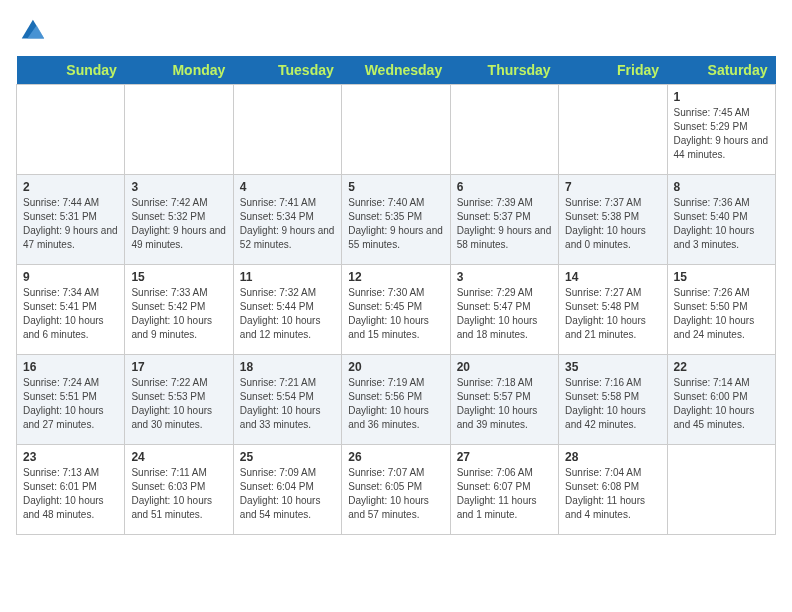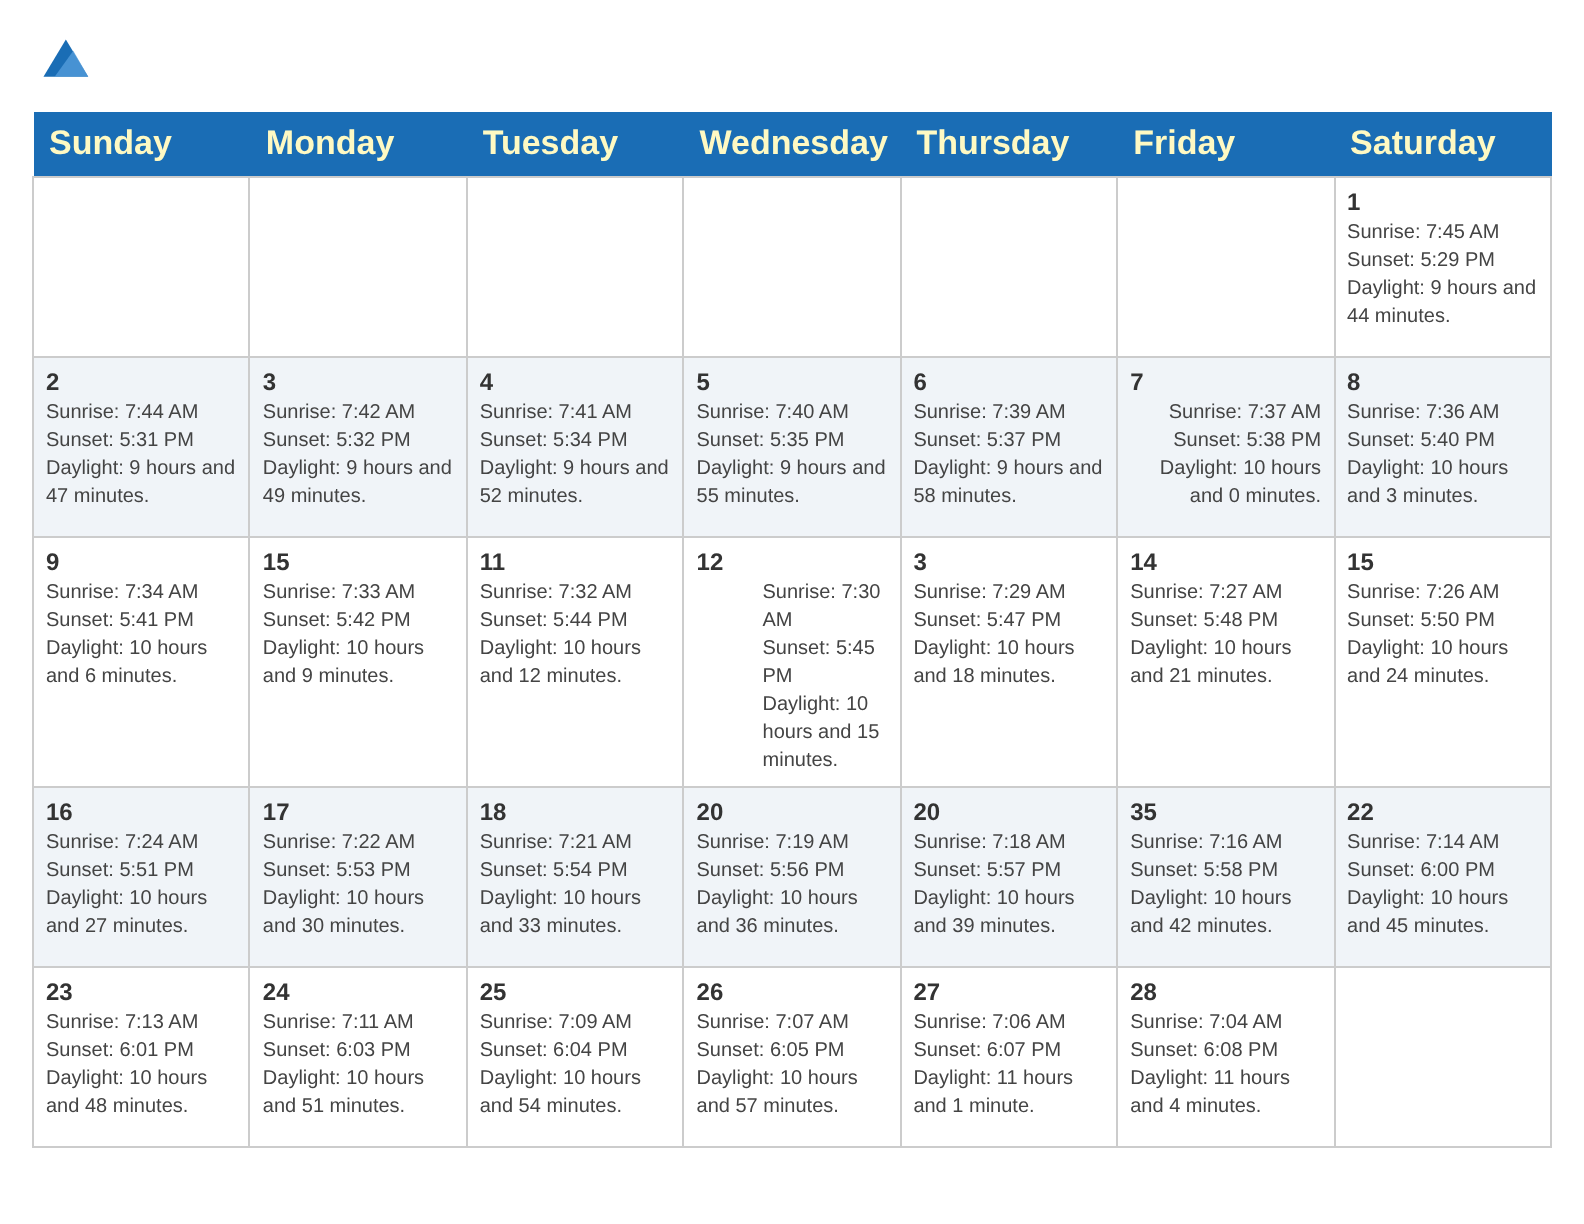--- a/index.html
+++ b/index.html
@@ -44,24 +44,24 @@
       font-size: 14px;
       color: #555;
     }
     table {
       width: 100%;
       border-collapse: collapse;
       table-layout: fixed;
     }
     thead tr th {
       background-color: #1a6db5;
-      color: #fef9c3;
-      text-align: left;
+      color: #bef264;
+      text-align: right;
       padding: 6px 8px;
-      font-size: 17px;
+      font-size: 14px;
       font-weight: bold;
     }
     tbody tr td {
       border: 1px solid #ccc;
       vertical-align: top;
       padding: 5px 6px;
       font-size: 10.5px;
       color: #333;
       height: 90px;
     }
@@ -162,21 +162,21 @@
 Daylight: 9 hours and 55 minutes.</div>
         </td>
         <td>
           <span class="day-num">6</span>
           <div class="day-info" style="white-space: pre-line;">Sunrise: 7:39 AM
 Sunset: 5:37 PM
 Daylight: 9 hours and 58 minutes.</div>
         </td>
         <td>
           <span class="day-num">7</span>
-          <div class="day-info" style="white-space: pre-line; text-align: right;">Sunrise: 7:37 AM
+          <div class="day-info" style="white-space: pre-line;">Sunrise: 7:37 AM
 Sunset: 5:38 PM
 Daylight: 10 hours and 0 minutes.</div>
         </td>
         <td>
           <span class="day-num">8</span>
           <div class="day-info" style="white-space: pre-line;">Sunrise: 7:36 AM
 Sunset: 5:40 PM
 Daylight: 10 hours and 3 minutes.</div>
         </td>
       </tr>
@@ -194,21 +194,21 @@
 Daylight: 10 hours and 9 minutes.</div>
         </td>
         <td>
           <span class="day-num">11</span>
           <div class="day-info" style="white-space: pre-line;">Sunrise: 7:32 AM
 Sunset: 5:44 PM
 Daylight: 10 hours and 12 minutes.</div>
         </td>
         <td>
           <span class="day-num">12</span>
-          <div class="day-info" style="white-space: pre-line; margin-left: 33px;">Sunrise: 7:30 AM
+          <div class="day-info" style="white-space: pre-line;">Sunrise: 7:30 AM
 Sunset: 5:45 PM
 Daylight: 10 hours and 15 minutes.</div>
         </td>
         <td>
           <span class="day-num">3</span>
           <div class="day-info" style="white-space: pre-line;">Sunrise: 7:29 AM
 Sunset: 5:47 PM
 Daylight: 10 hours and 18 minutes.</div>
         </td>
         <td>

